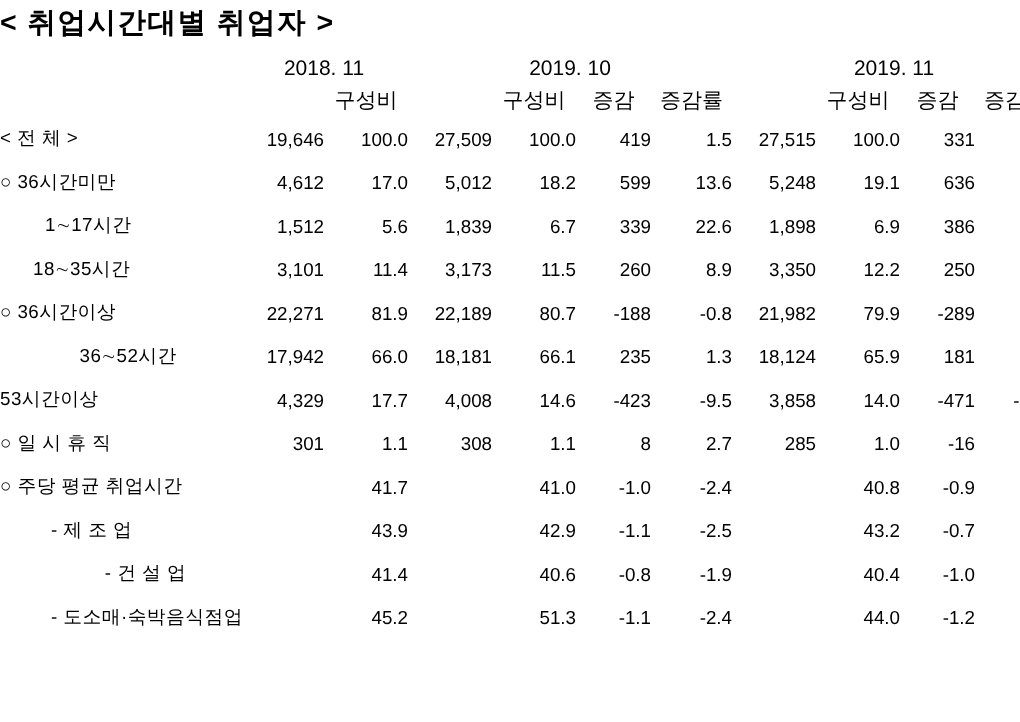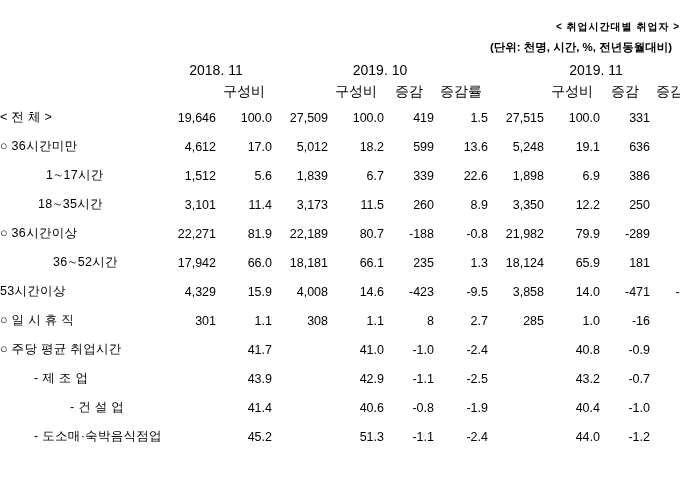--- a/index.html
+++ b/index.html
@@ -14,25 +14,25 @@
     color: #000000;
     overflow: hidden;
   }
   .page {
     position: relative;
     width: 680px;
     height: 481px;
     box-sizing: border-box;
   }
   .title {
-    text-align: right;
-    font-size: 10px;
+    text-align: left;
+    font-size: 19px;
     font-weight: bold;
     letter-spacing: 1px;
-    margin-top: 20px;
+    margin-top: 2px;
     margin-bottom: 6px;
   }
   .unit {
     text-align: right;
     font-size: 11.5px;
     font-weight: bold;
     padding-right: 8px;
     margin-bottom: 4px;
   }
   table.data {
@@ -82,21 +82,20 @@
     letter-spacing: 0.5px;
   }
   .rowline td { border-bottom: 1px solid #000; }
 </style>
 </head>
 <body>
 
 <div class="page">
 
   <div class="title">&lt; 취업시간대별 취업자 &gt;</div>
-  <div class="unit">(단위: 천명, 시간, %, 전년동월대비)</div>
 
   <table class="data">
     <colgroup>
       <col style="width:160px">
       <col style="width:56px">
       <col style="width:56px">
       <col style="width:56px">
       <col style="width:56px">
       <col style="width:50px">
       <col style="width:54px">
@@ -146,34 +145,34 @@
           <td class="num">5,012</td>
           <td class="num vl">18.2</td>
           <td class="num vl">599</td>
           <td class="num vl vr">13.6</td>
           <td class="num">5,248</td>
           <td class="num vl">19.1</td>
           <td class="num vl">636</td>
           <td class="num vl">13.8</td>
         </tr>
         <tr>
-          <td class="lbl vr" style="padding-left: 46px;">1∼17시간</td>
+          <td class="lbl vr" style="padding-left: 30px;">1∼17시간</td>
           <td class="num">1,512</td>
           <td class="num vl">5.6</td>
           <td class="num">1,839</td>
           <td class="num vl">6.7</td>
           <td class="num vl">339</td>
           <td class="num vl vr">22.6</td>
           <td class="num">1,898</td>
           <td class="num vl">6.9</td>
           <td class="num vl">386</td>
           <td class="num vl">25.5</td>
         </tr>
         <tr class="rowline">
-          <td class="lbl vr" style="padding-left: 38px;">18∼35시간</td>
+          <td class="lbl vr" style="padding-left: 22px;">18∼35시간</td>
           <td class="num">3,101</td>
           <td class="num vl">11.4</td>
           <td class="num">3,173</td>
           <td class="num vl">11.5</td>
           <td class="num vl">260</td>
           <td class="num vl vr">8.9</td>
           <td class="num">3,350</td>
           <td class="num vl">12.2</td>
           <td class="num vl">250</td>
           <td class="num vl">8.0</td>
@@ -200,21 +199,21 @@
           <td class="num vl">235</td>
           <td class="num vl vr">1.3</td>
           <td class="num">18,124</td>
           <td class="num vl">65.9</td>
           <td class="num vl">181</td>
           <td class="num vl">1.0</td>
         </tr>
         <tr class="rowline">
           <td class="lbl vr" style="">53시간이상</td>
           <td class="num">4,329</td>
-          <td class="num vl">15.9</td>
+          <td class="num vl">17.7</td>
           <td class="num">4,008</td>
           <td class="num vl">14.6</td>
           <td class="num vl">-423</td>
           <td class="num vl vr">-9.5</td>
           <td class="num">3,858</td>
           <td class="num vl">14.0</td>
           <td class="num vl">-471</td>
           <td class="num vl">-10.9</td>
         </tr>
         <tr class="rowline">

